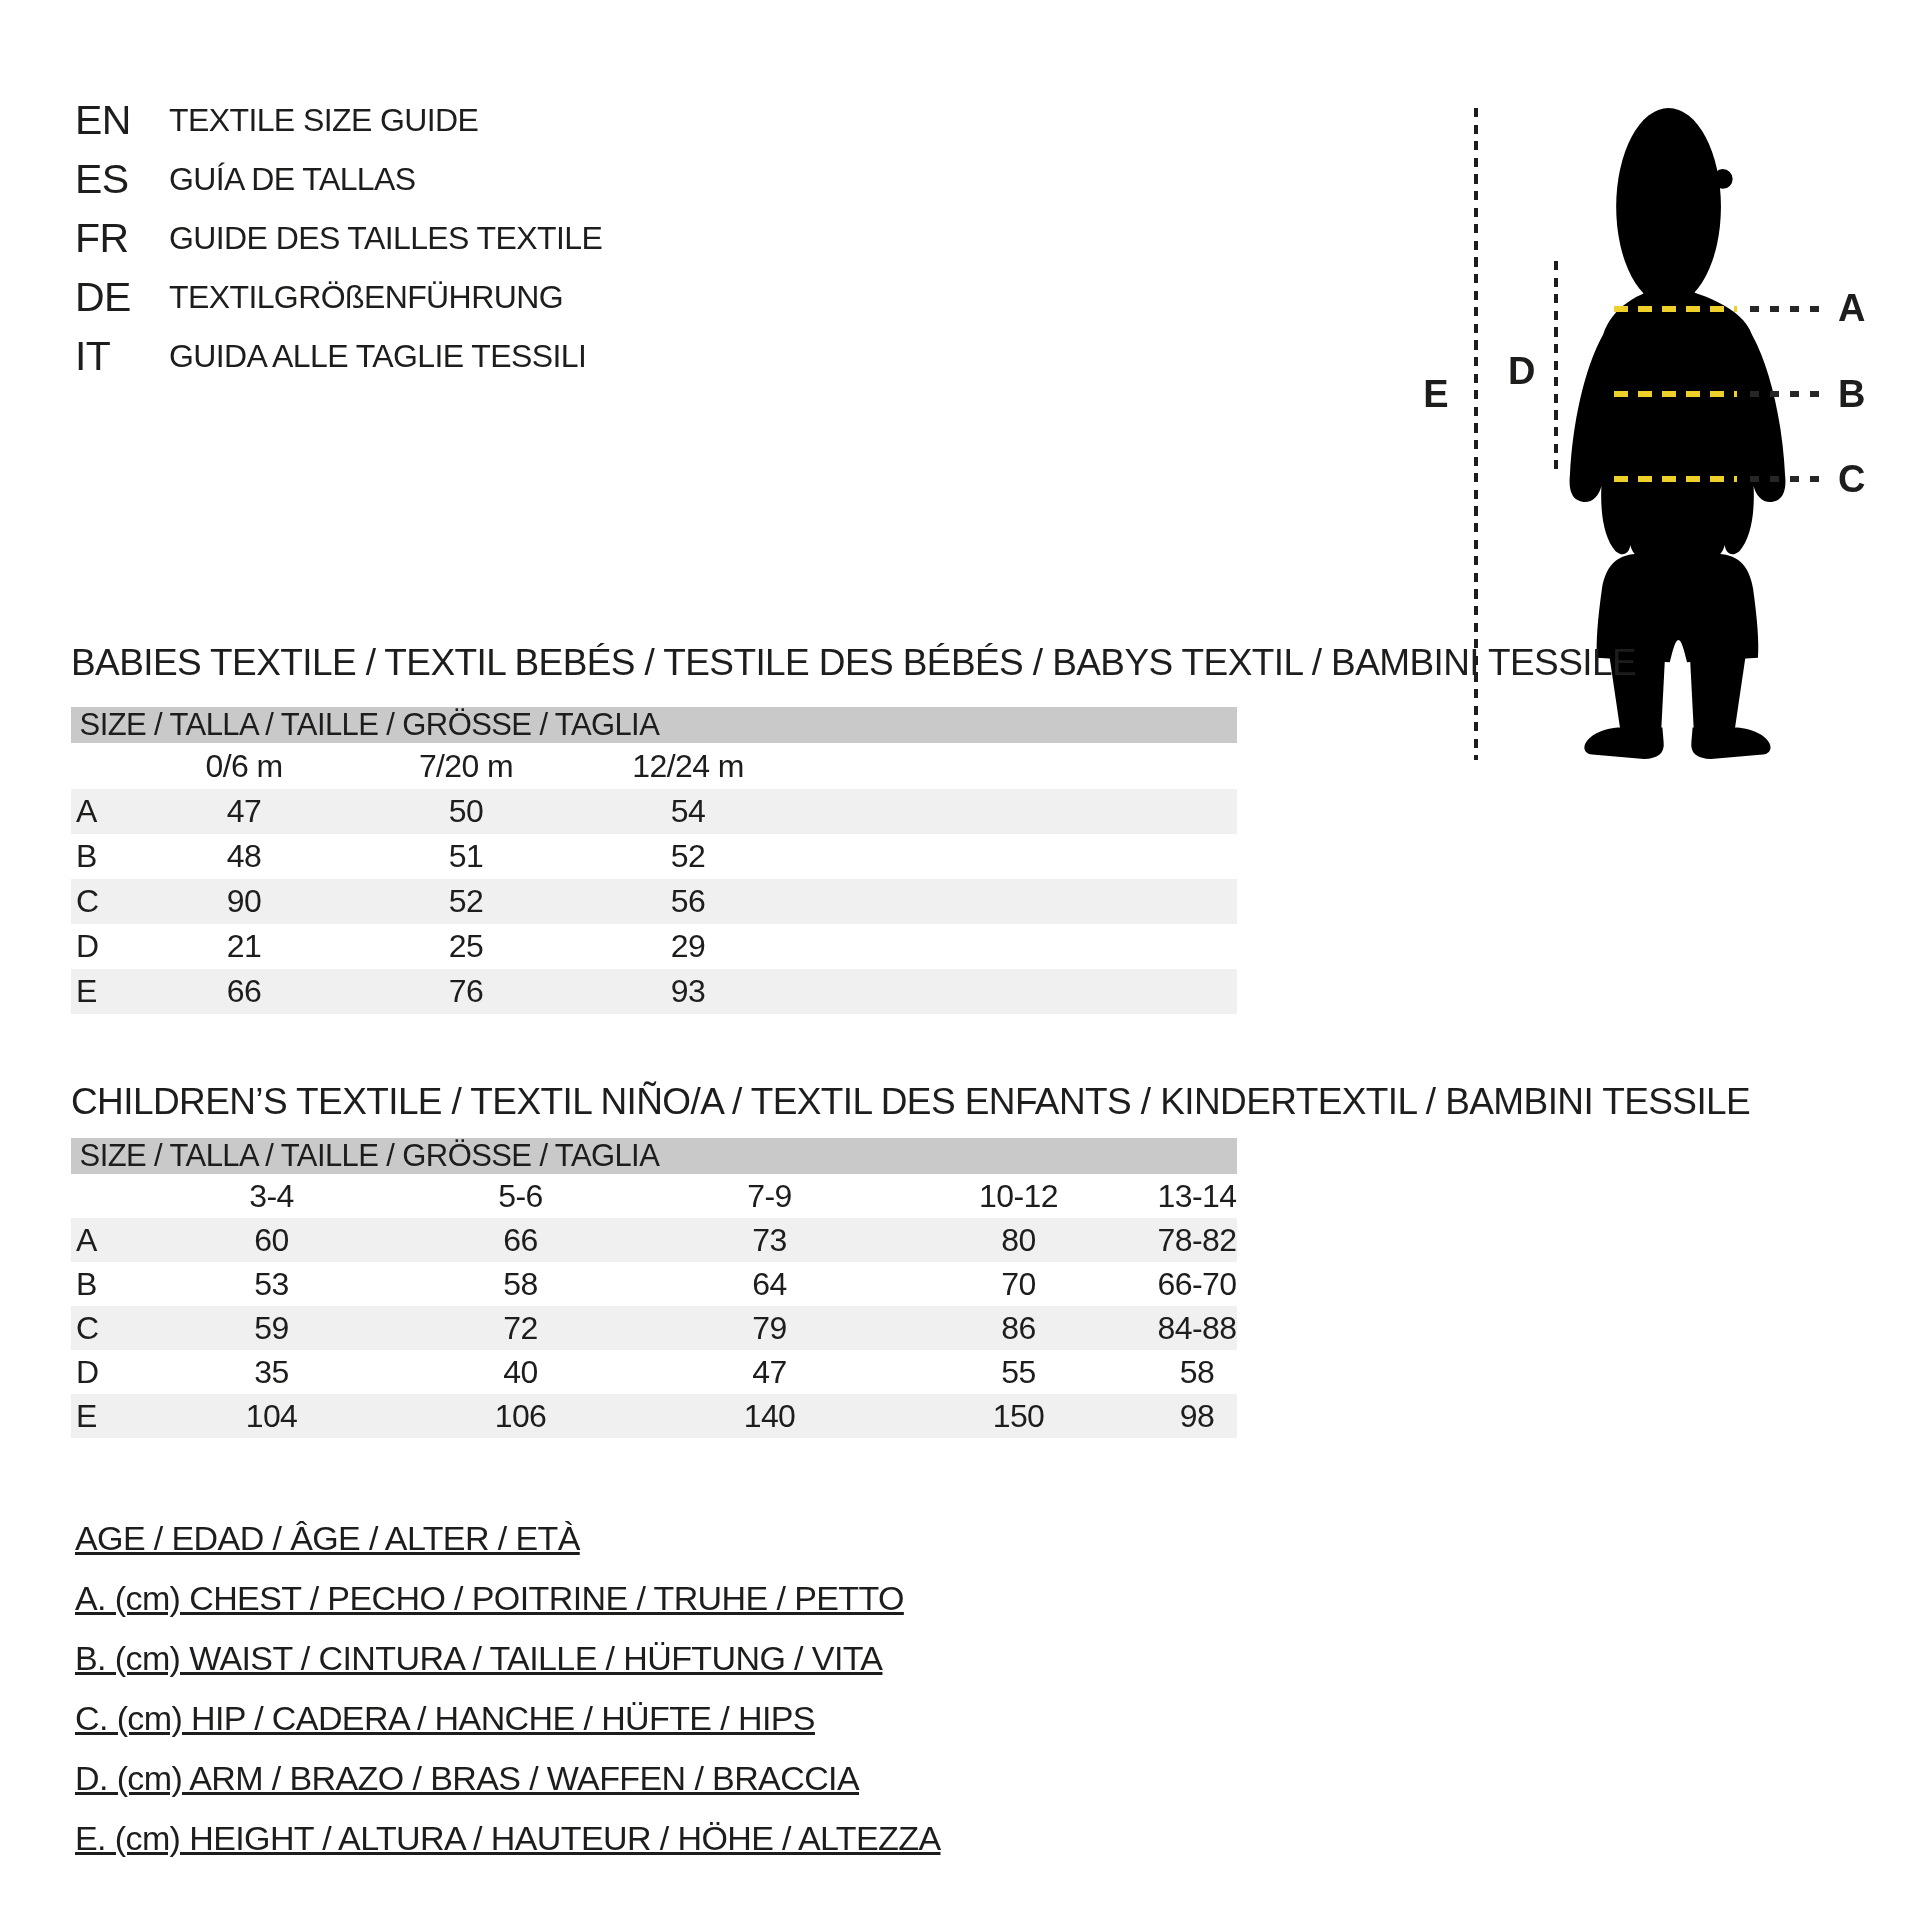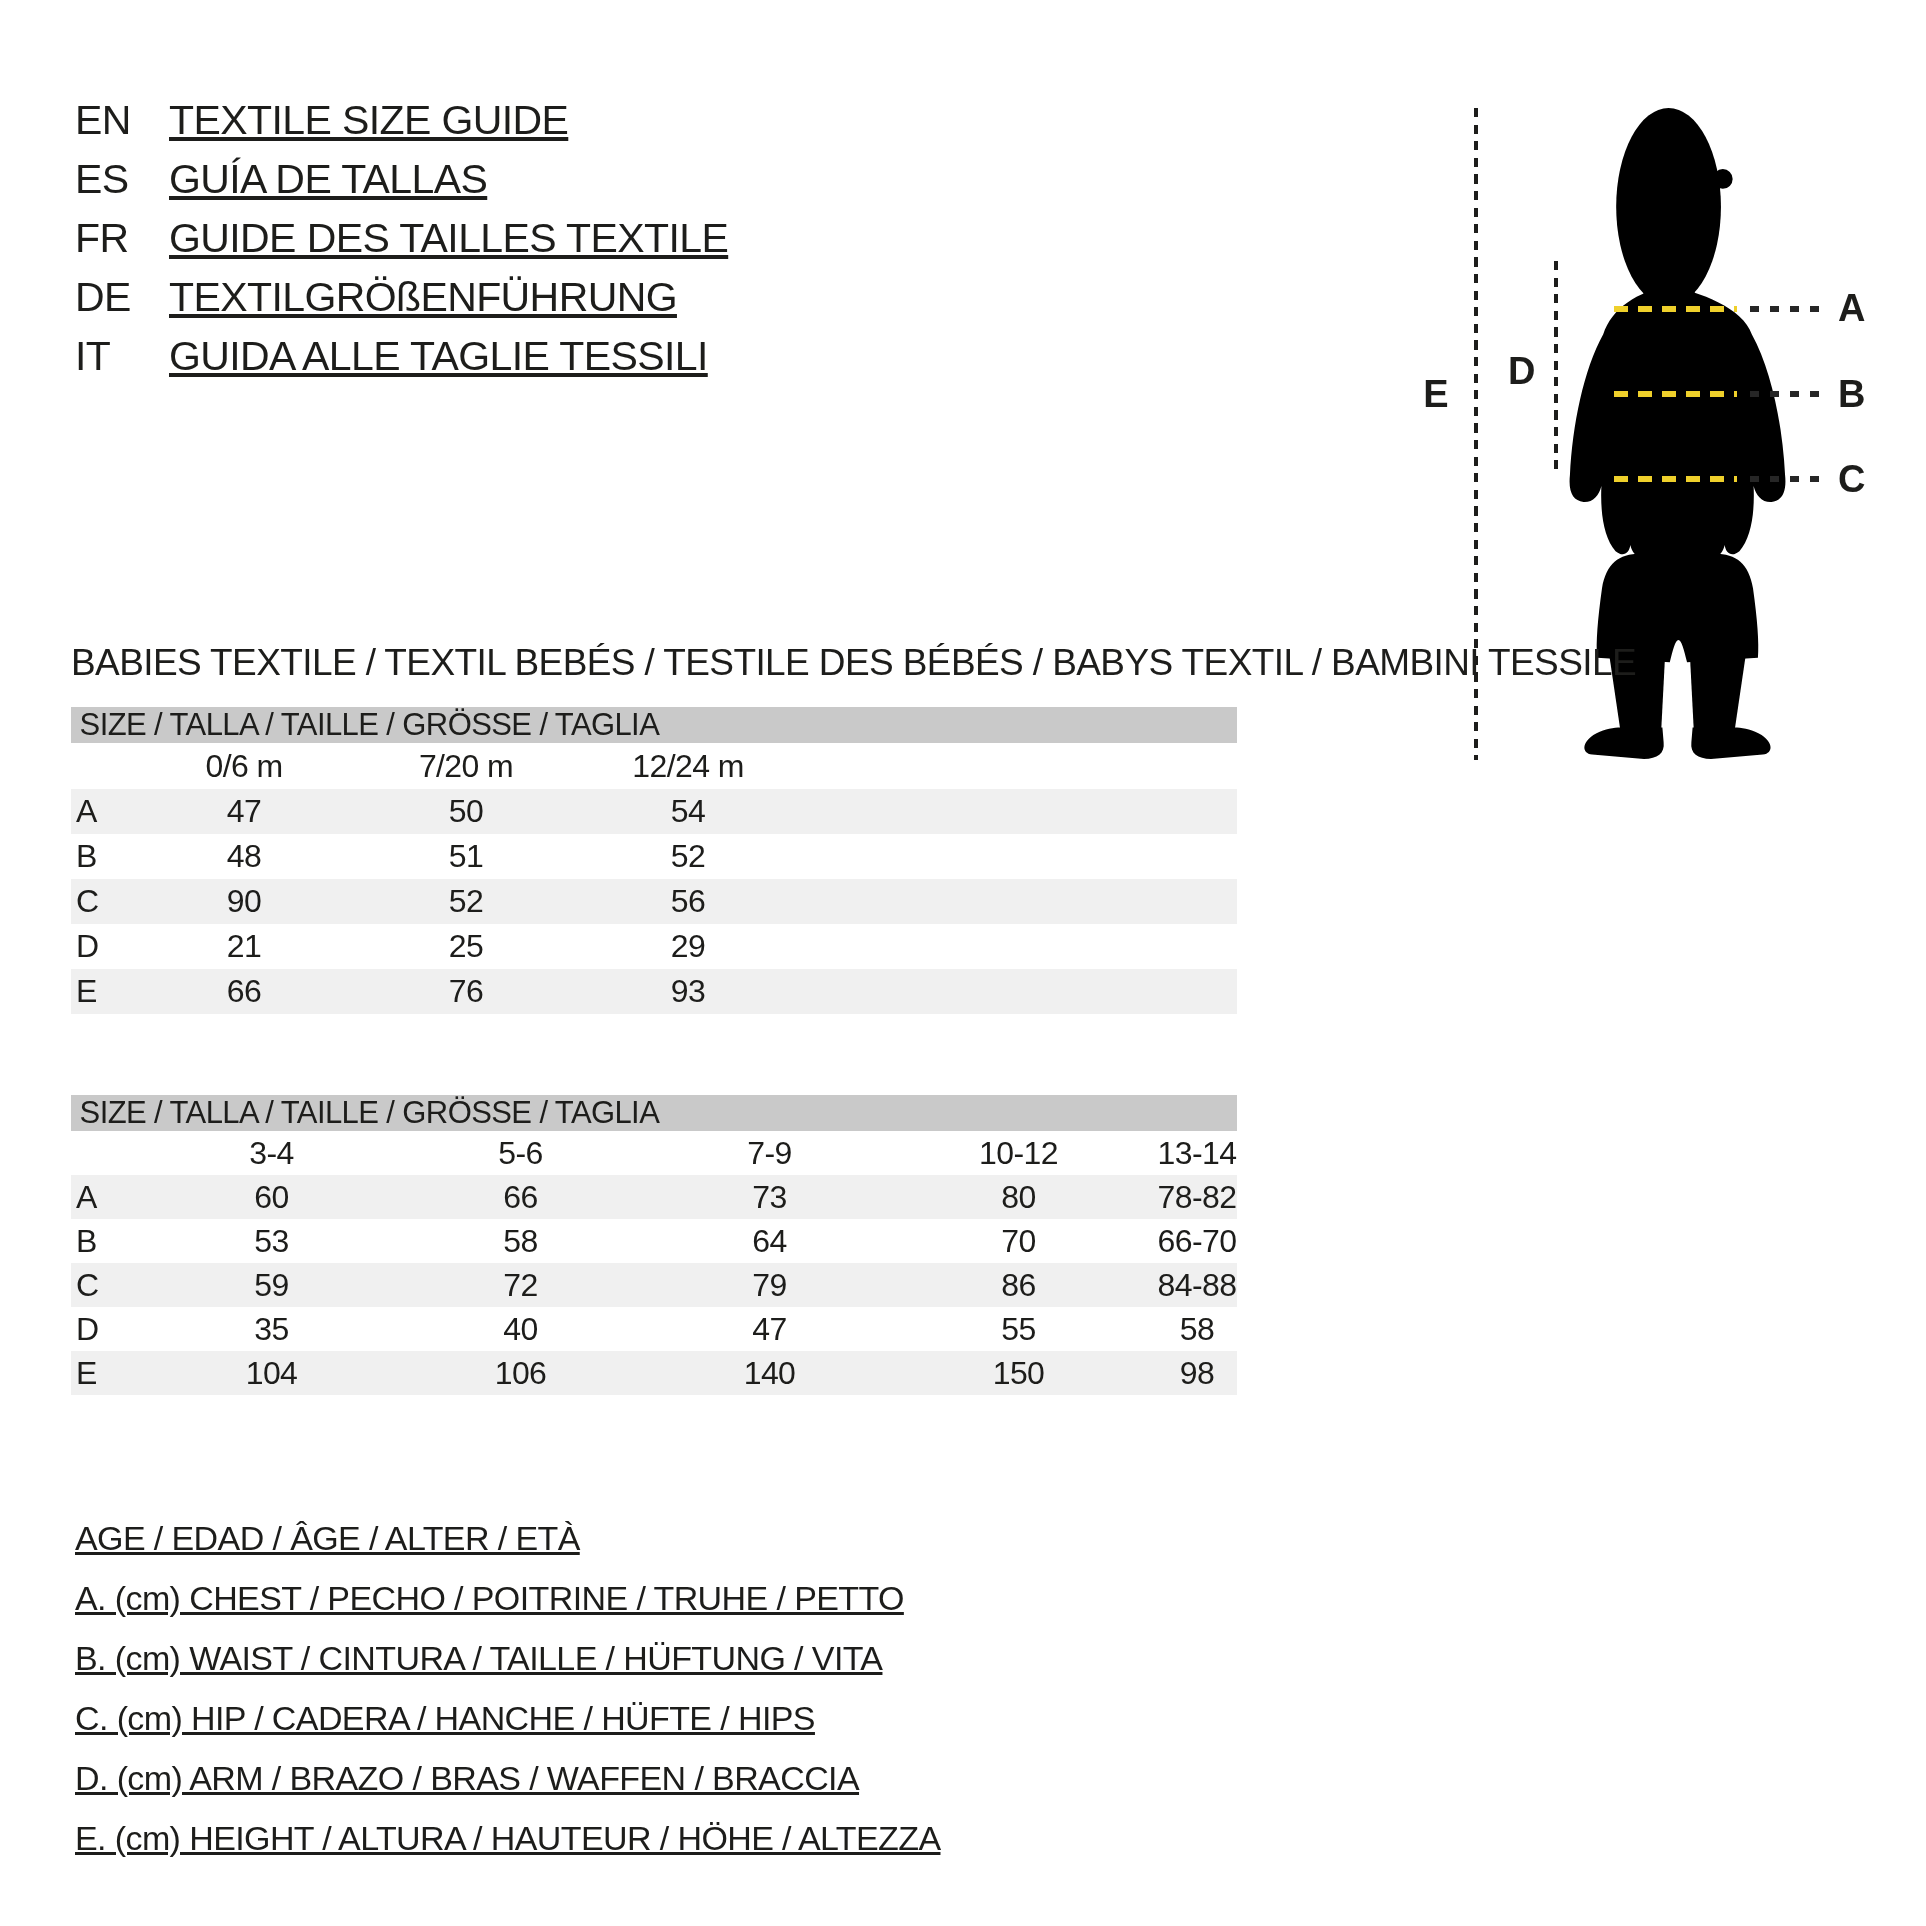--- a/index.html
+++ b/index.html
@@ -8,21 +8,21 @@
     width:1926px;height:1926px;
     background:#ffffff;
     font-family:"Liberation Sans","DejaVu Sans",sans-serif;
     color:#1d1d1b;
     overflow:hidden;
   }
   
   .lang-block{position:absolute;left:75px;top:91px;}
   .lang-row{display:flex;align-items:center;height:59px;white-space:nowrap;}
   .lang-code{width:94px;font-size:41px;letter-spacing:-0.6px;}
-  .lang-title{font-size:41px;letter-spacing:-0.6px;text-decoration:underline;}
+  .lang-title{font-size:32px;letter-spacing:-0.6px;}
 
   
   .figure{position:absolute;left:1417px;top:80px;width:509px;height:746px;}
   .vdash{
     position:absolute;width:4.3px;
     background:repeating-linear-gradient(to bottom,#1d1d1b 0 9.2px,transparent 9.2px 16.6px);
   }
   .e-line{left:57px;top:28px;height:652px;}
   .d-line{left:137px;top:181px;height:212px;}
   .fig-label{position:absolute;font-size:38px;font-weight:bold;line-height:1;}
@@ -211,20 +211,21 @@
   <div class="trow cols-b stripe">
     <div class="cell rowlabel">E</div>
     <div class="cell">66</div>
     <div class="cell">76</div>
     <div class="cell">93</div>
     <div class="cell"></div>
   </div>
 </section>
 
 <section class="tsection children-section">
+  <div class="section-heading">CHILDREN’S TEXTILE / TEXTIL NIÑO/A / TEXTIL DES ENFANTS / KINDERTEXTIL / BAMBINI TESSILE</div>
   <div class="size-bar">SIZE / TALLA / TAILLE / GRÖSSE / TAGLIA</div>
 
   <div class="trow header-row cols-c">
     <div class="cell rowlabel"></div>
     <div class="cell">3-4</div>
     <div class="cell">5-6</div>
     <div class="cell">7-9</div>
     <div class="cell">10-12</div>
     <div class="cell">13-14</div>
   </div>

